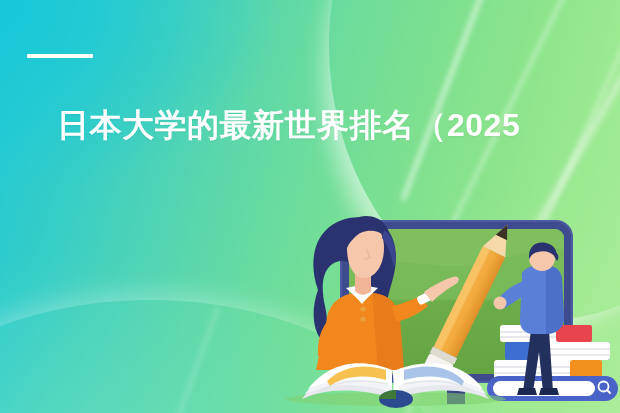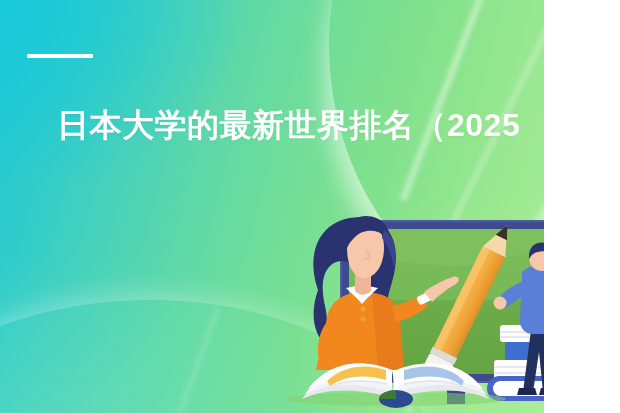--- a/index.html
+++ b/index.html
@@ -2,21 +2,21 @@
 <html><head>
 <meta charset="utf-8">
 <style>
   html, body {
     margin: 0;
     padding: 0;
     background: #ffffff;
   }
   #banner {
     position: relative;
-    width: 544px;
+    width: 620px;
     height: 413px;
     overflow: hidden;
     font-family: "Liberation Sans", "DejaVu Sans", sans-serif;
     background: #5fd6b0;
   }
   
   .bg-base {
     position: absolute;
     inset: 0;
     background:

